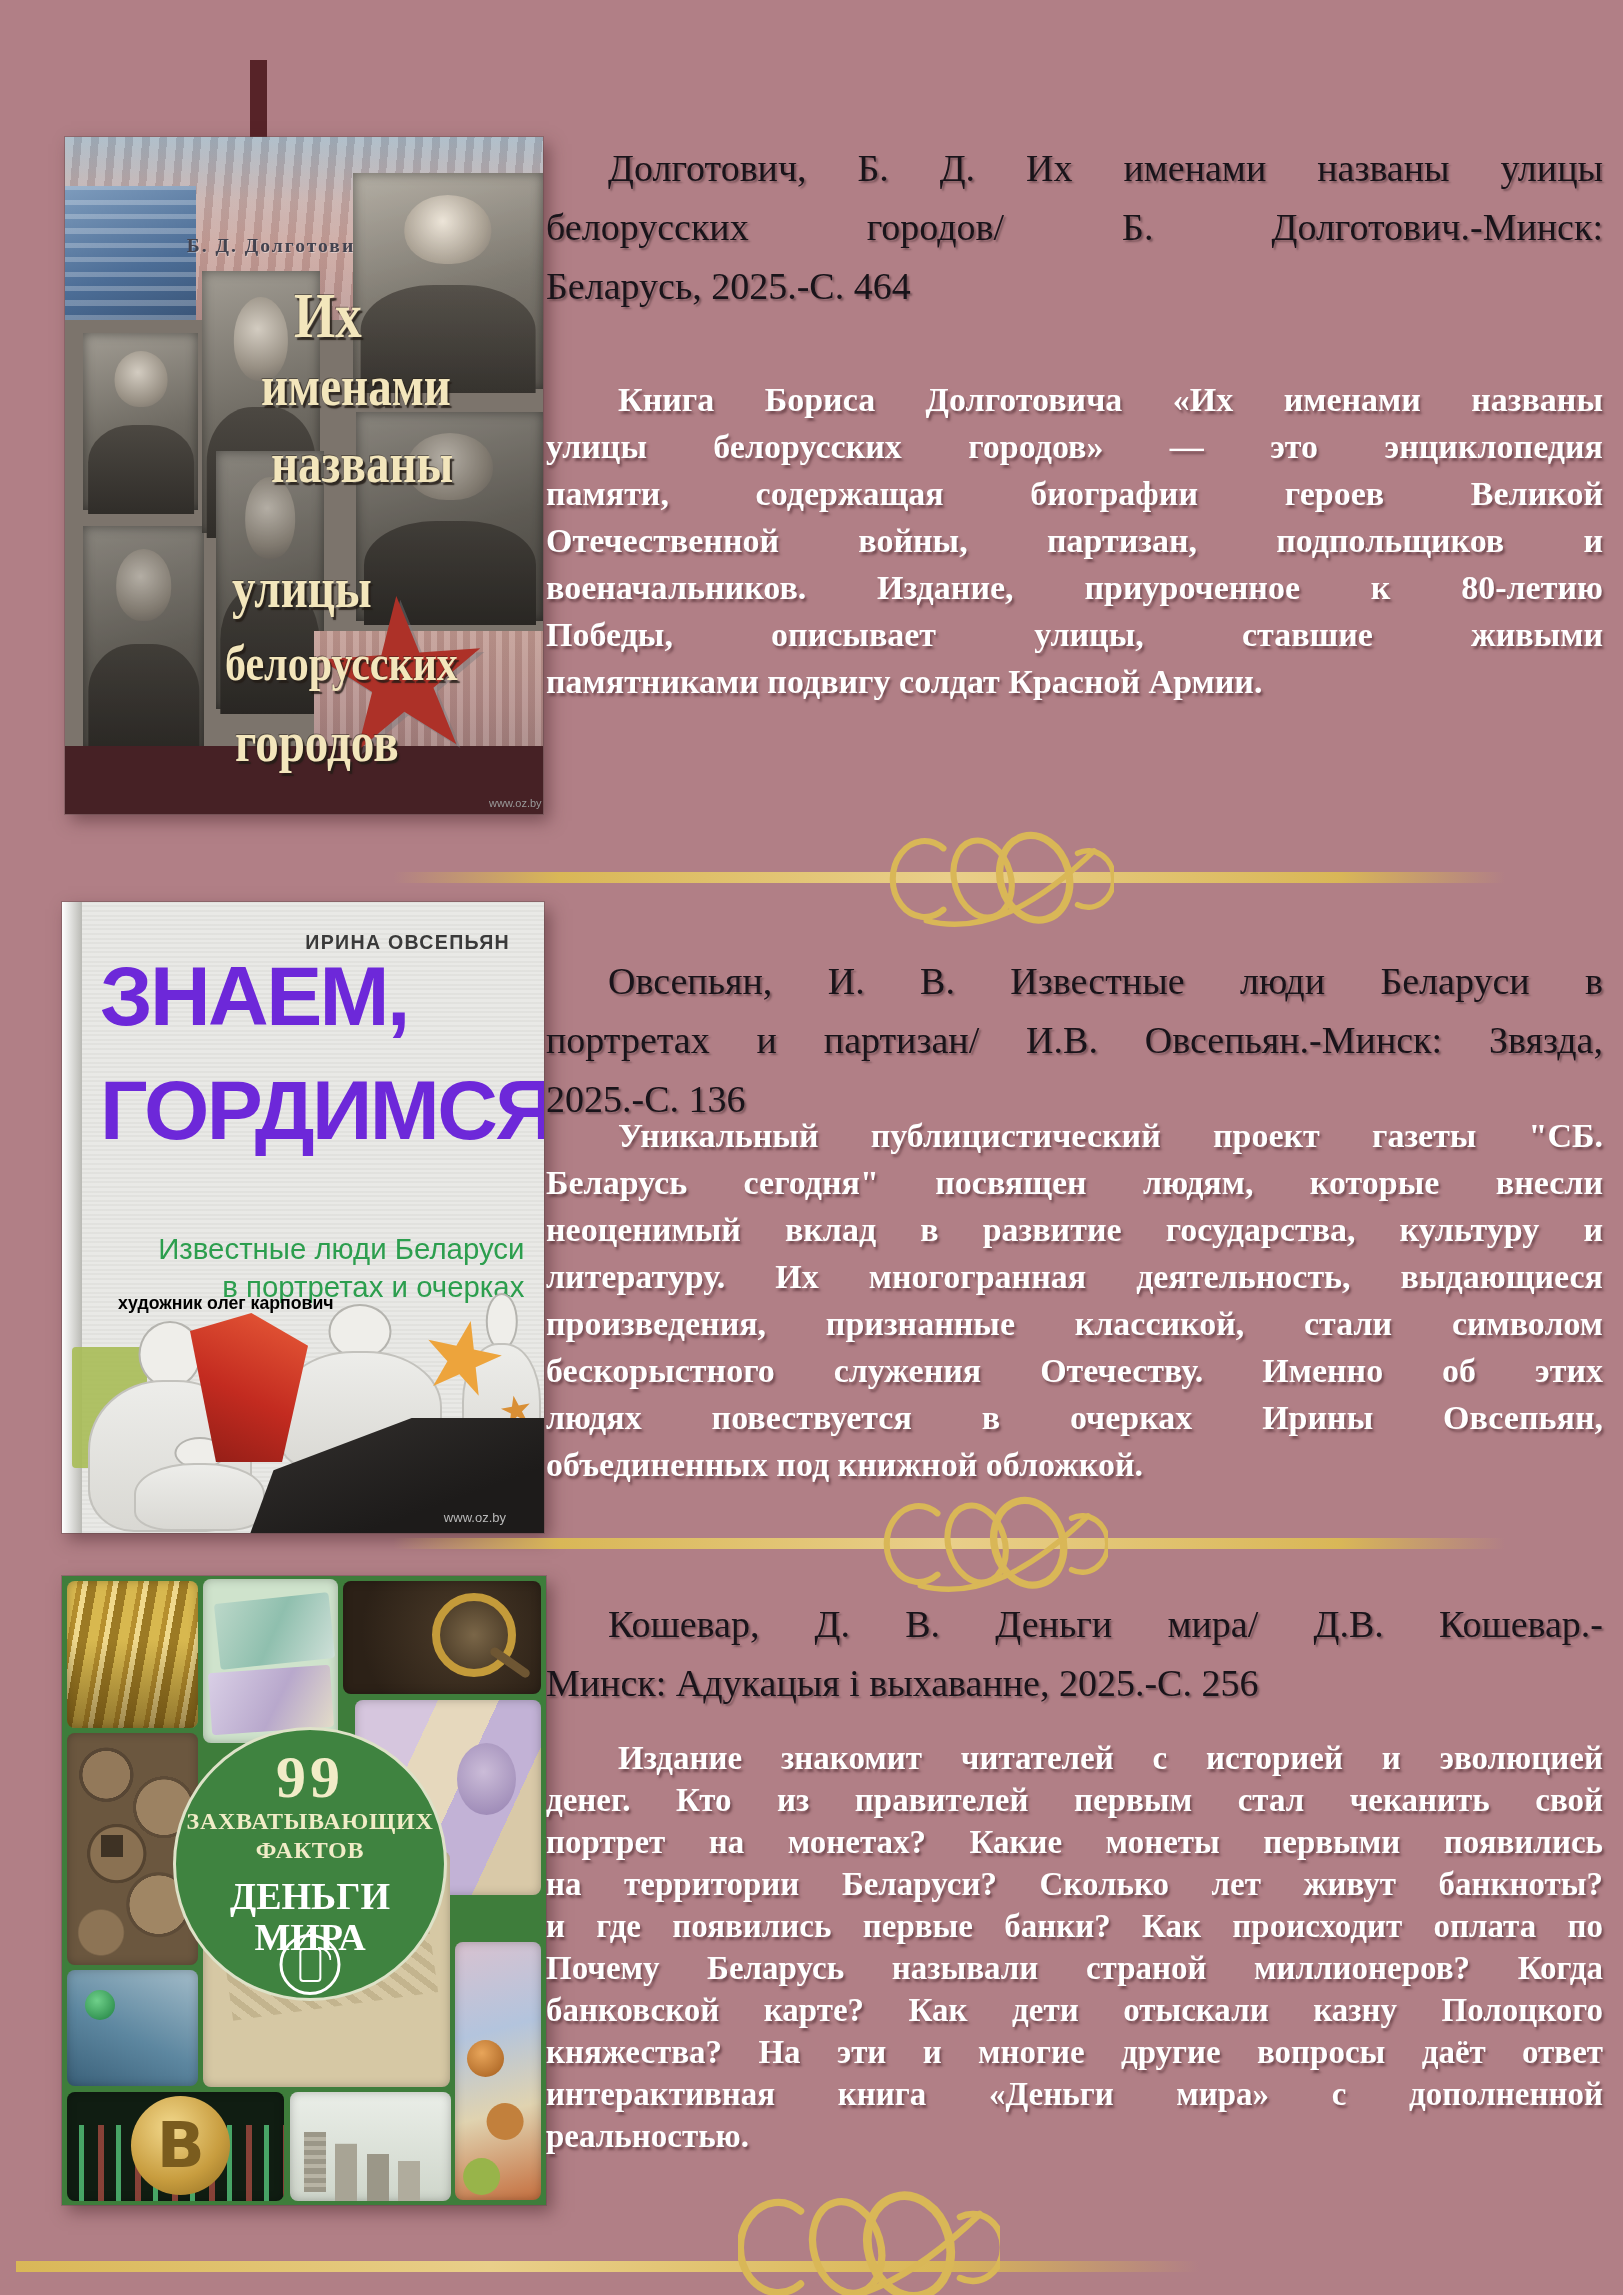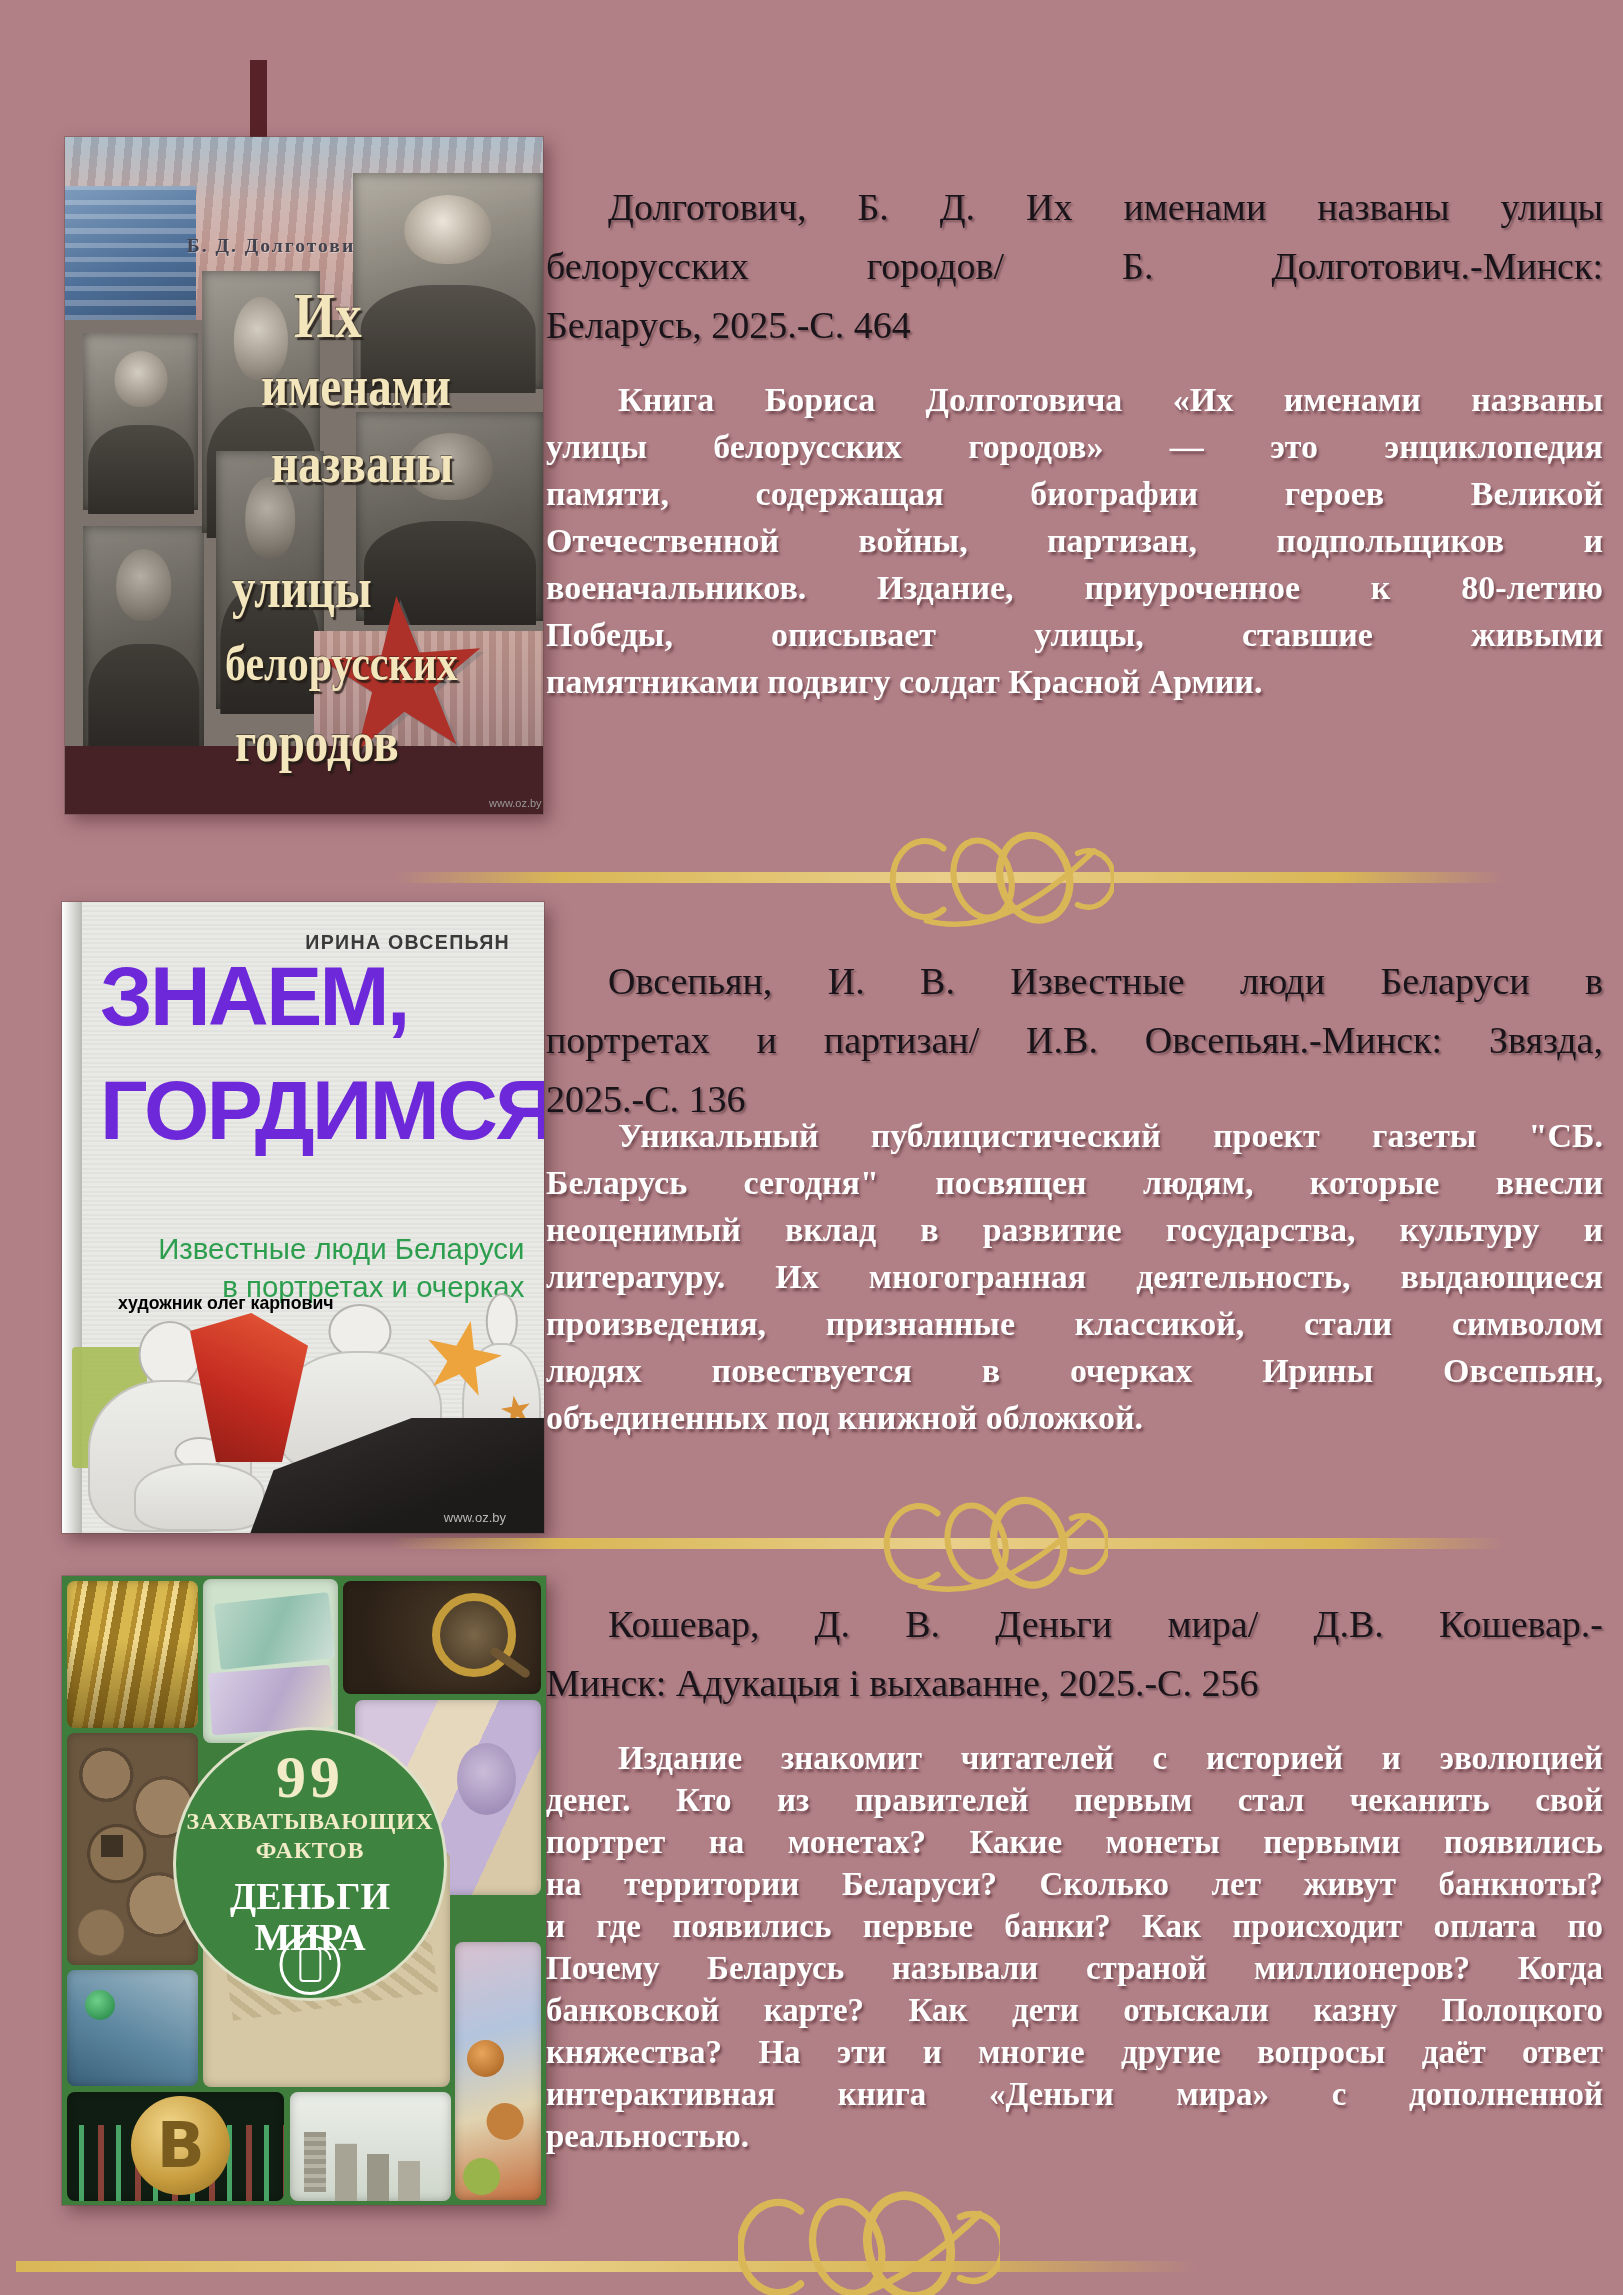--- a/index.html
+++ b/index.html
@@ -216,21 +216,21 @@
     <div class="c1-star">★</div>
     <div class="c1-title" style="left:229px;top:143px;font-size:63px;">Их</div>
     <div class="c1-title" style="left:196px;top:217px;font-size:56px;">именами</div>
     <div class="c1-title" style="left:206px;top:294px;font-size:56px;">названы</div>
     <div class="c1-title" style="left:167px;top:419px;font-size:56px;">улицы</div>
     <div class="c1-title" style="left:160px;top:497px;font-size:50px;">белорусских</div>
     <div class="c1-title" style="left:170px;top:573px;font-size:56px;">городов</div>
     <div class="c1-site">www.oz.by</div>
   </div>
 
-  <div class="citation" style="top:139px;margin-top:39px;">
+  <div class="citation" style="top:139px;">
       <div class="jline first">Долготович, Б. Д. Их именами названы улицы</div>
       <div class="jline">белорусских городов/ Б. Долготович.-Минск:</div>
       <div class="jline last">Беларусь, 2025.-С. 464</div>
     </div>
   <div class="desc" style="top:376px;">
       <div class="jline first">Книга Бориса Долготовича «Их именами названы</div>
       <div class="jline">улицы белорусских городов» — это энциклопедия</div>
       <div class="jline">памяти, содержащая биографии героев Великой</div>
       <div class="jline">Отечественной войны, партизан, подпольщиков и</div>
       <div class="jline">военачальников. Издание, приуроченное к 80-летию</div>
@@ -277,20 +277,21 @@
       <div class="jline first">Овсепьян, И. В. Известные люди Беларуси в</div>
       <div class="jline">портретах и партизан/ И.В. Овсепьян.-Минск: Звязда,</div>
       <div class="jline last">2025.-С. 136</div>
     </div>
   <div class="desc" style="top:1112px;">
       <div class="jline first">Уникальный публицистический проект газеты "СБ.</div>
       <div class="jline">Беларусь сегодня" посвящен людям, которые внесли</div>
       <div class="jline">неоценимый вклад в развитие государства, культуру и</div>
       <div class="jline">литературу. Их многогранная деятельность, выдающиеся</div>
       <div class="jline">произведения, признанные классикой, стали символом</div>
+      <div class="jline">бескорыстного служения Отечеству. Именно об этих</div>
       <div class="jline">людях повествуется в очерках Ирины Овсепьян,</div>
       <div class="jline last">объединенных под книжной обложкой.</div>
     </div>
 
   <div class="divider-line" style="left:393px;top:1538px;width:1112px;"></div>
   <div class="ornament" style="left:882px;top:1495px;width:226px;height:98px;">
     <svg viewBox="0 0 360 160" fill="none" stroke="#d9b757" stroke-linecap="round">
       <path d="M86 30 A52 62 0 1 0 86 130" stroke-width="10"></path>
       <ellipse cx="150" cy="80" rx="46" ry="64" transform="rotate(-16 150 80)" stroke-width="10"></ellipse>
       <ellipse cx="235" cy="78" rx="56" ry="70" transform="rotate(-16 235 78)" stroke-width="12"></ellipse>

